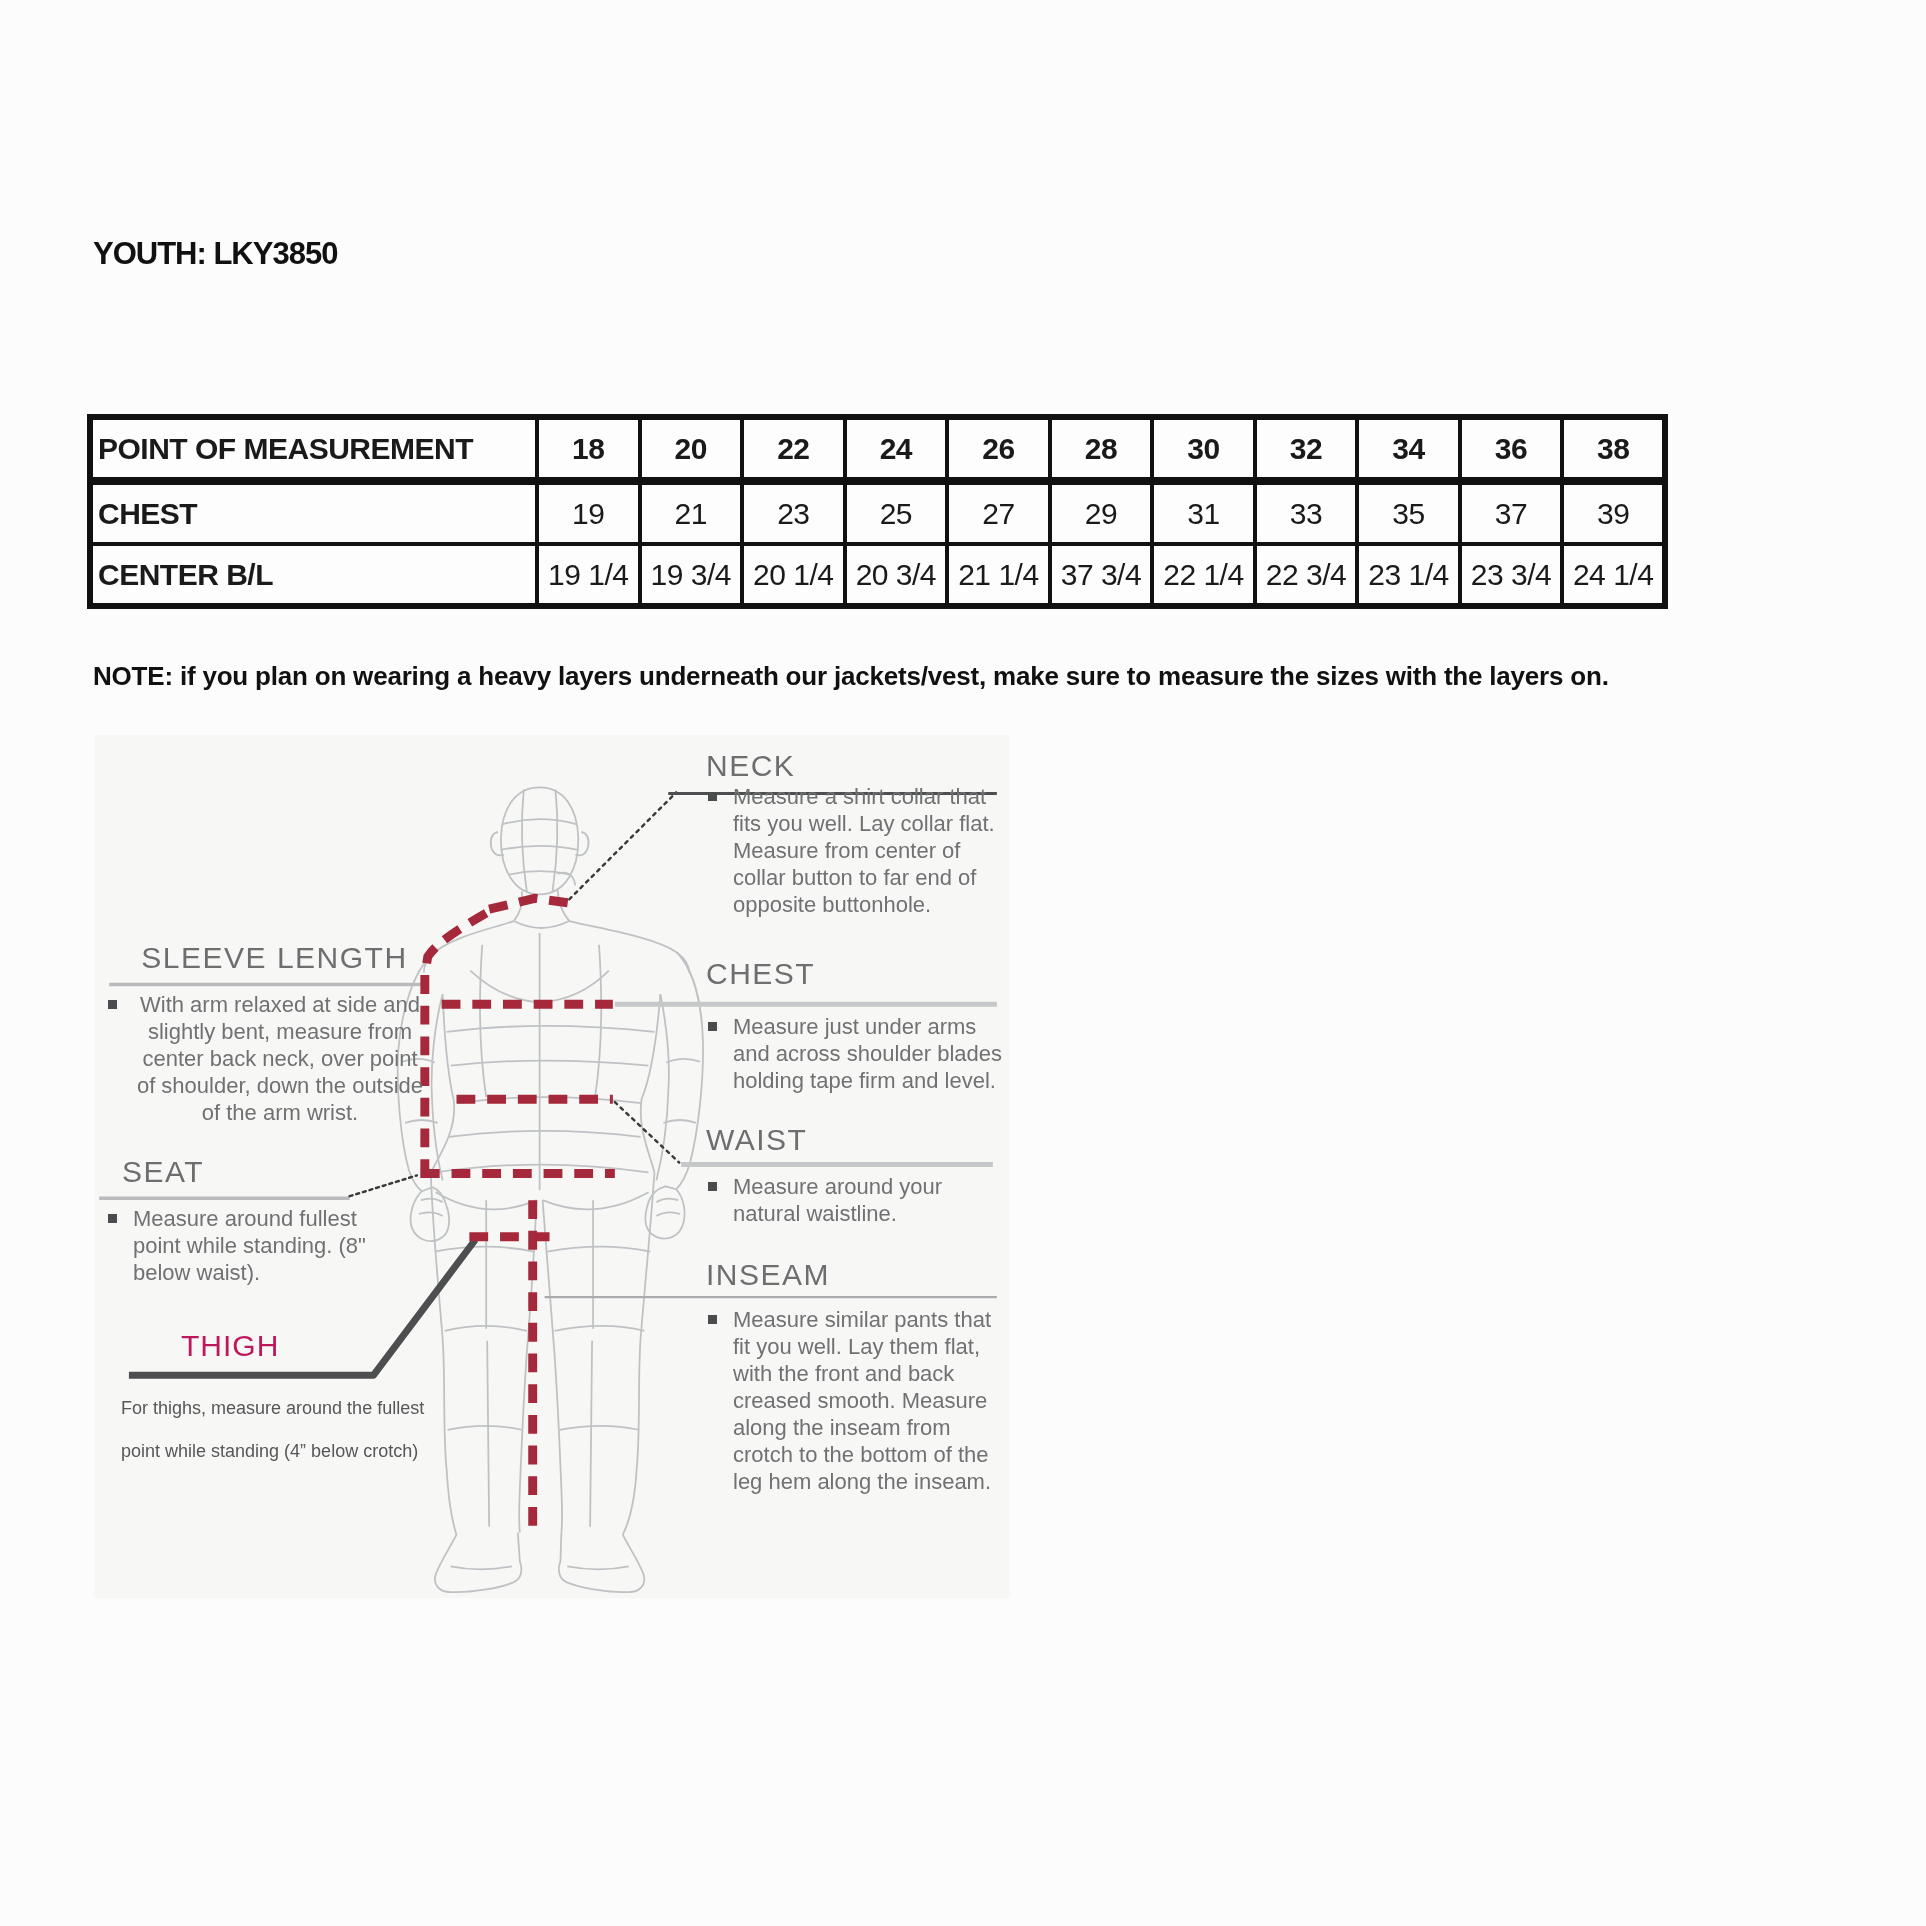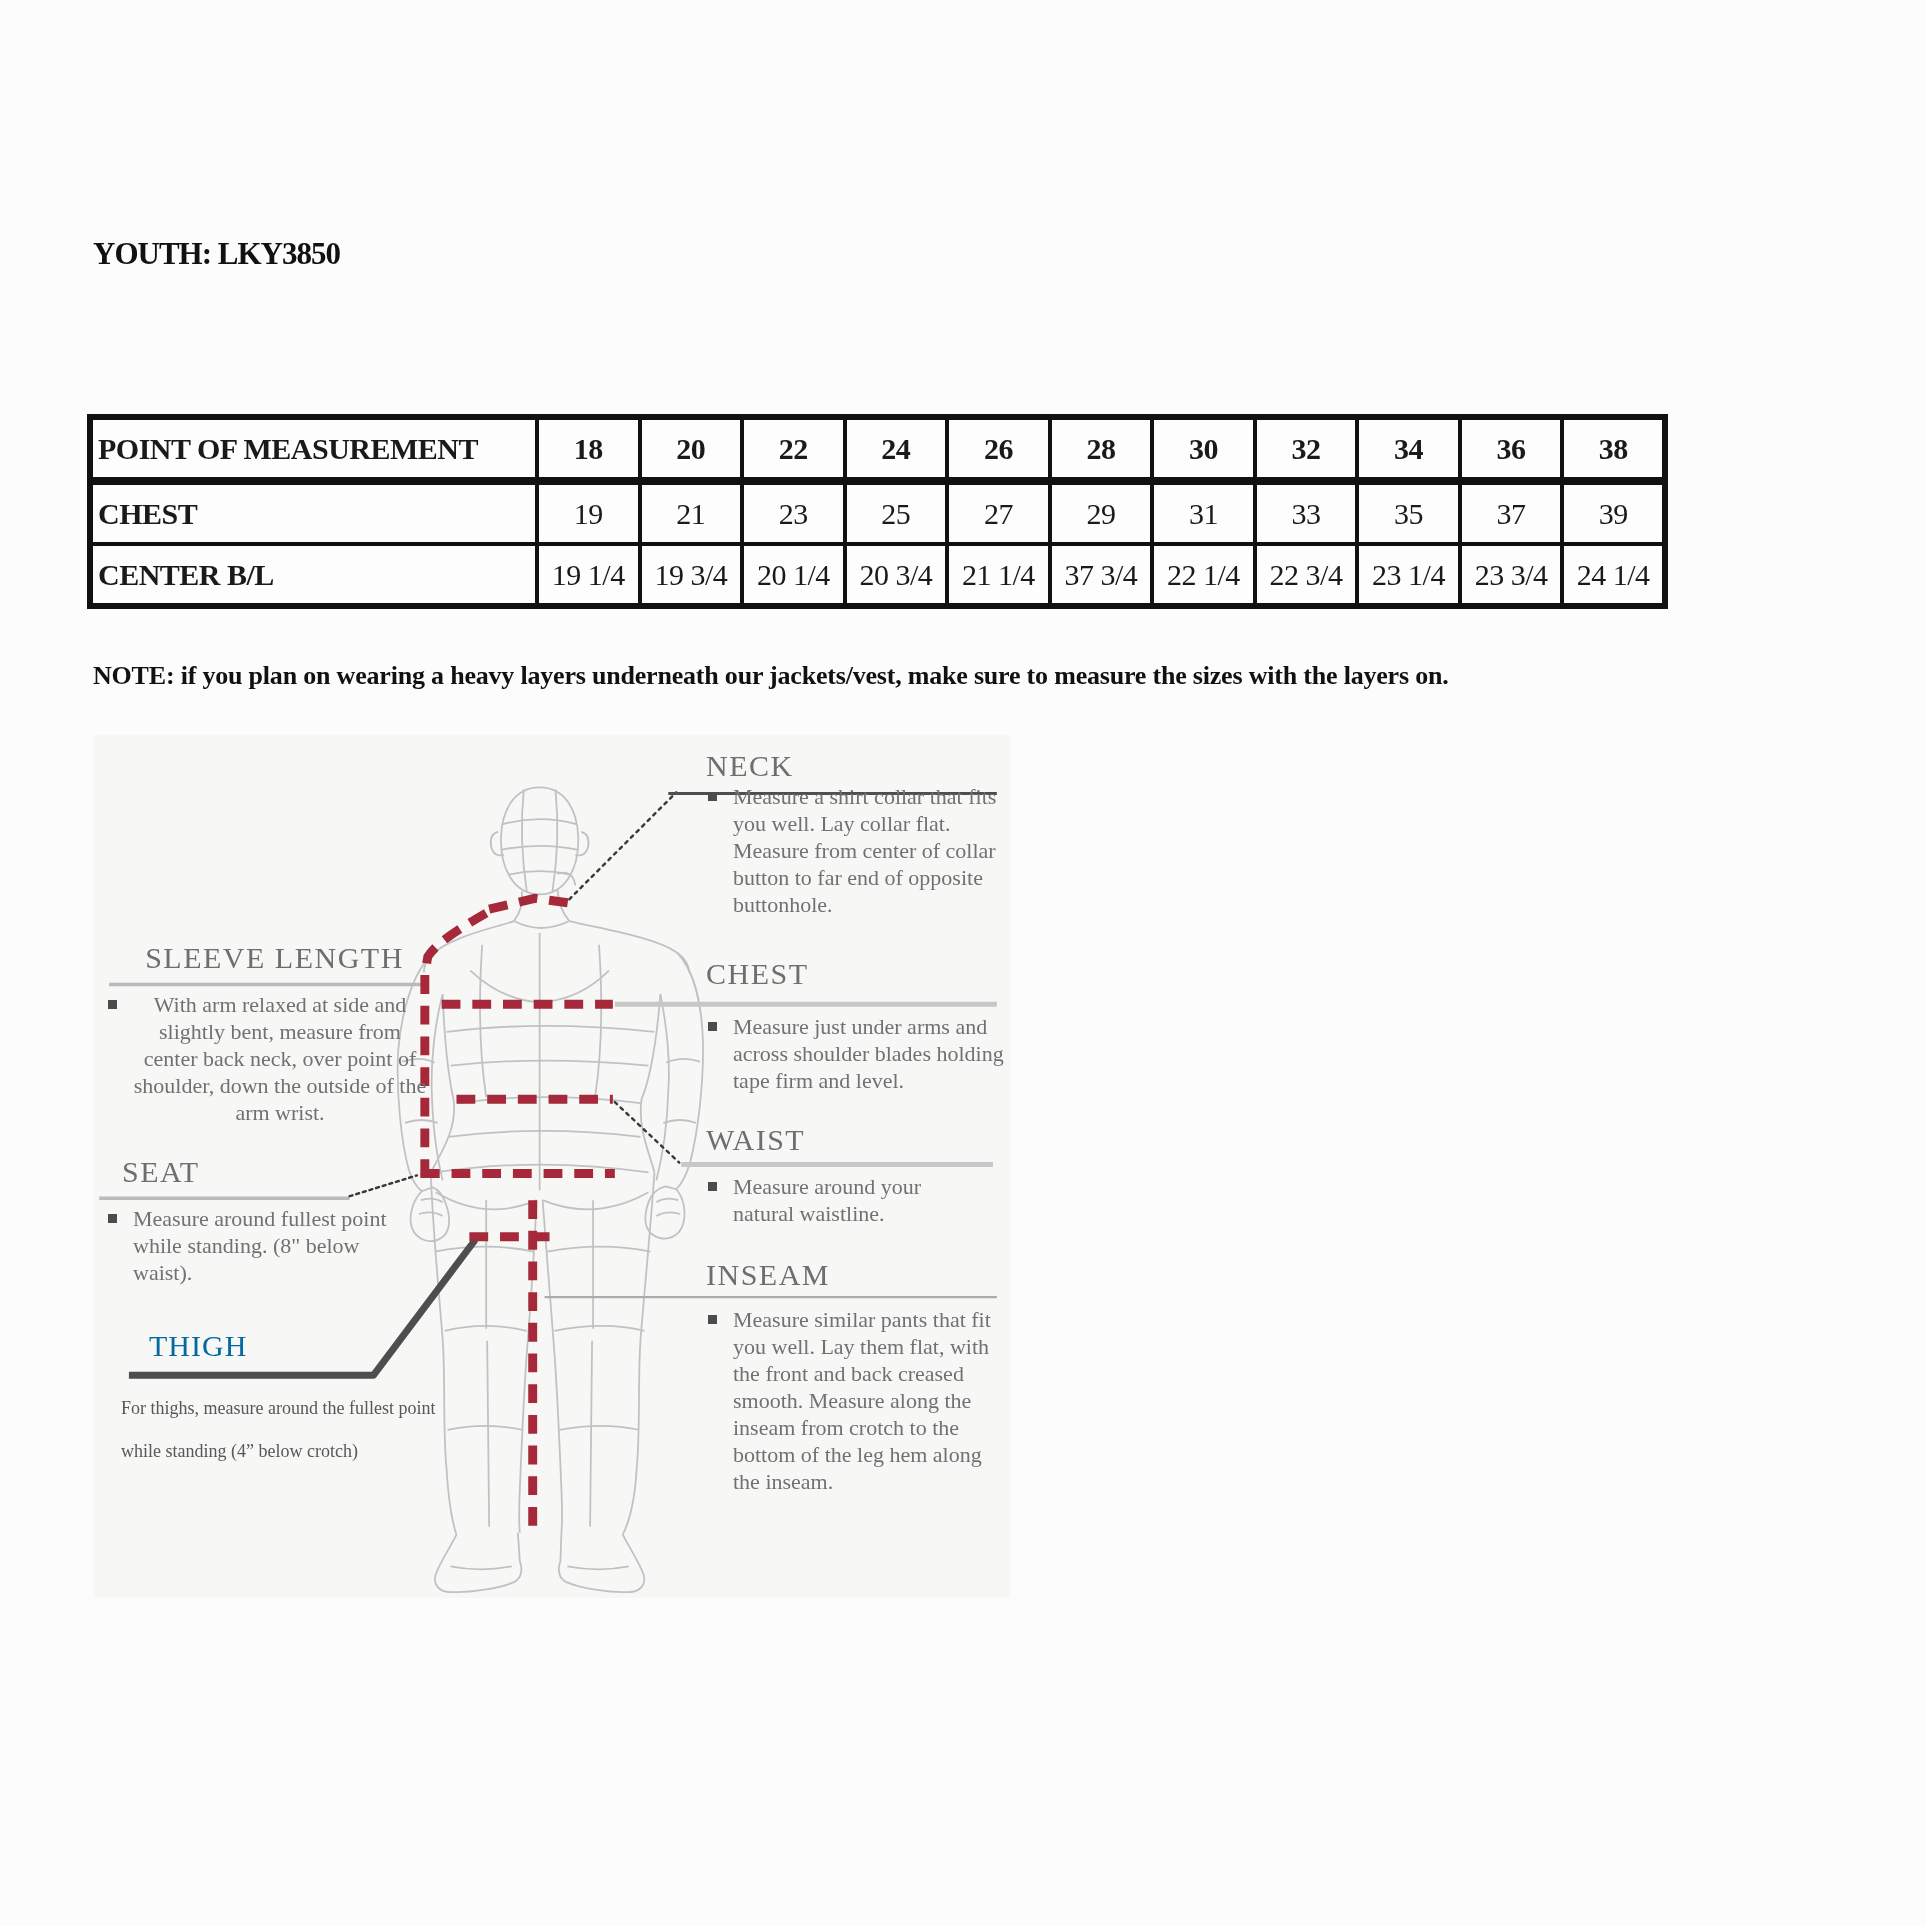--- a/index.html
+++ b/index.html
@@ -1,18 +1,18 @@
 <!DOCTYPE html>
 <html><head>
 <meta charset="utf-8">
 <style>
   html,body{margin:0;padding:0;background:#e9e9e9;}
   .page{
     position:relative;width:1927px;height:1927px;background:#fcfcfc;
-    font-family:Liberation Serif, serif;color:#1a1a1a;overflow:hidden;
+    font-family:Liberation Sans, sans-serif;color:#1a1a1a;overflow:hidden;
   }
   
   .doc-title{
     position:absolute;left:93px;top:236px;
     font-size:31px;font-weight:bold;letter-spacing:-1px;color:#111;
   }
   
   .size-table{
     position:absolute;left:87px;top:414px;width:1581px;
     border-collapse:collapse;table-layout:fixed;
@@ -47,21 +47,21 @@
   }
   .mdesc{
     list-style:none;margin:0;padding:0;
     font-size:22px;line-height:27px;color:#707173;
   }
   .mdesc li{position:relative;padding-left:27px;}
   .mdesc li::before{
     content:"";position:absolute;left:2px;top:9px;width:9px;height:9px;
     background:#4b4c4e;
   }
-  .thigh .mhead{color:#0369a1;letter-spacing:1px;}
+  .thigh .mhead{color:#be185d;letter-spacing:1px;margin-left:32px;}
   .thigh-desc{
     font-size:18px;line-height:43px;color:#565759;
   }
 </style>
 </head>
 <body>
 
 <div class="page">
 
   <div class="doc-title">YOUTH: LKY3850</div>

